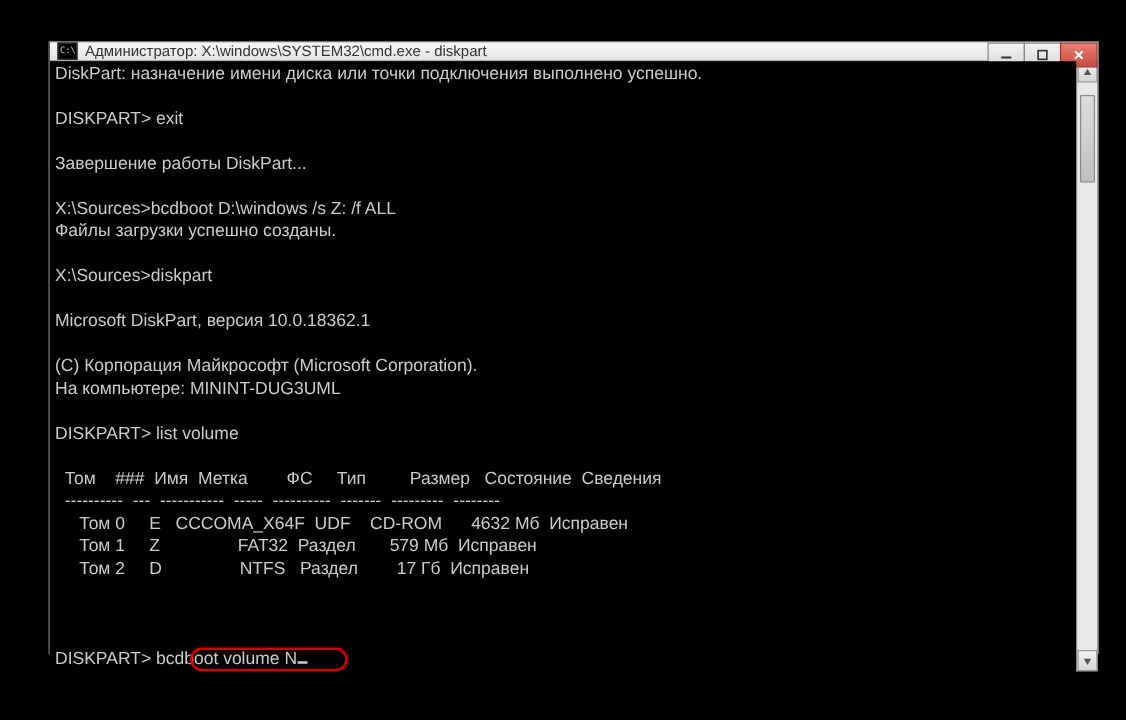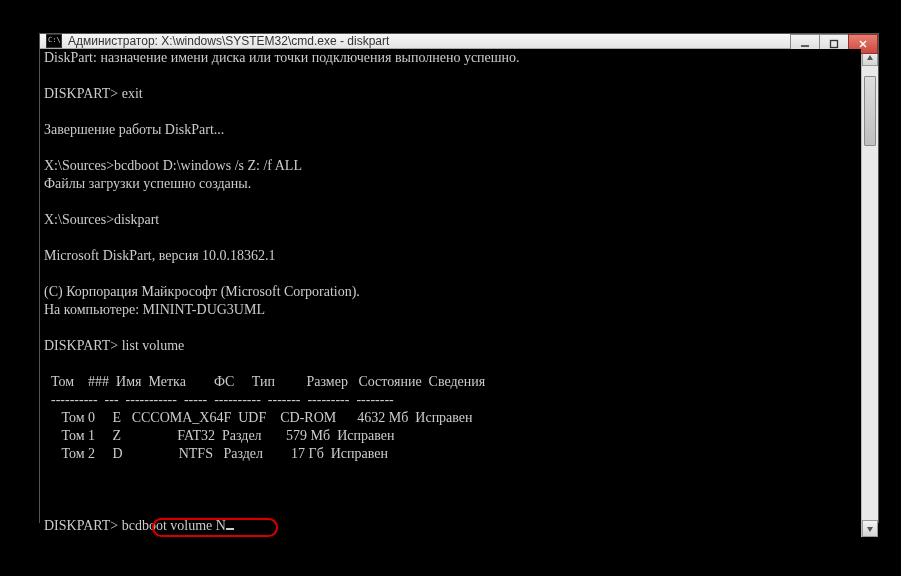--- a/index.html
+++ b/index.html
@@ -79,21 +79,21 @@
   .win-btn svg { display:block; }
   .console-wrap{
     flex:1;
     display:flex;
     background:#000;
   }
   .console {
     flex: 1;
     background: #000;
     color: #ccc;
-    font-family: Liberation Serif, serif;
+    font-family: Liberation Sans, sans-serif;
     font-size: 14px;
     line-height: 18px;
     padding: 0 16px 2px 4px;
     white-space: pre;
     overflow:hidden;
     position:relative;
   }
   .scrollbar{
     width:17px;
     background:#e9e9e9;

